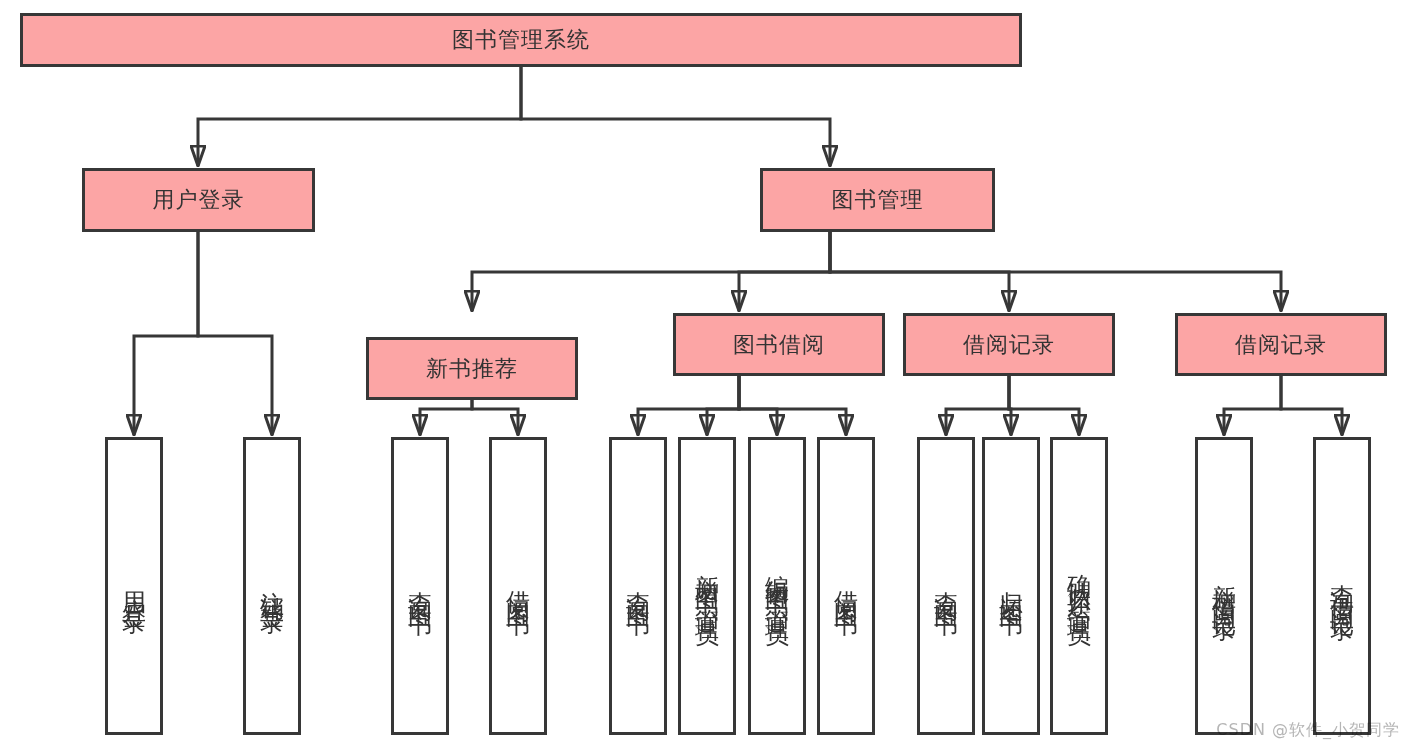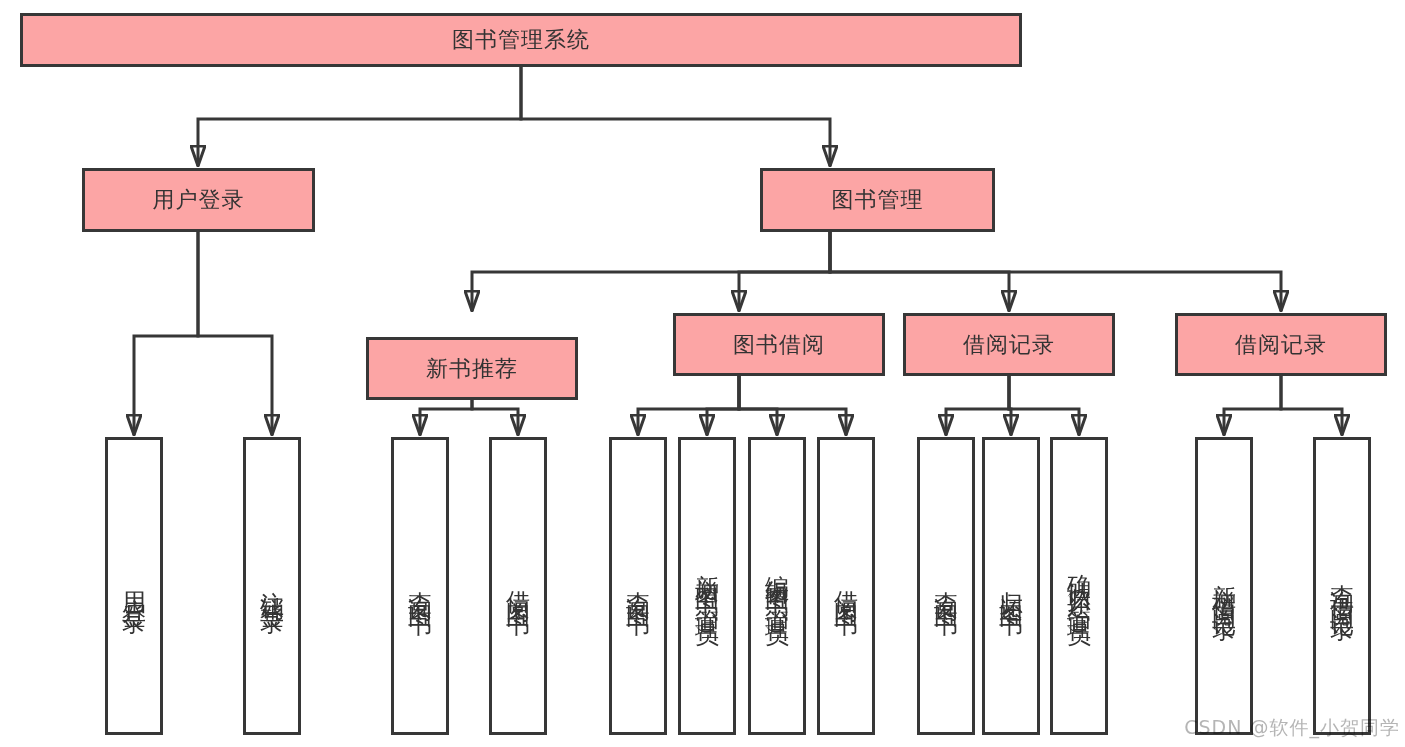--- a/index.html
+++ b/index.html
@@ -25,21 +25,21 @@
     display:flex;align-items:center;justify-content:center;
     z-index:2;
   }
   .vbox span{
     writing-mode:vertical-rl;text-orientation:mixed;
     font-size:24px;color:#333333;letter-spacing:7px;line-height:1;
     white-space:nowrap;
   }
   .watermark{
     position:absolute;right:5px;bottom:6px;
-    font-size:19px;color:#b5b5b5;letter-spacing:1px;
+    font-size:16px;color:#b5b5b5;letter-spacing:1px;
     mix-blend-mode:multiply;z-index:5;white-space:nowrap;
   }
 </style>
 </head>
 <body>
 
 <div class="canvas">
 
   <svg class="edges" viewBox="0 0 1405 747">
     <defs>

